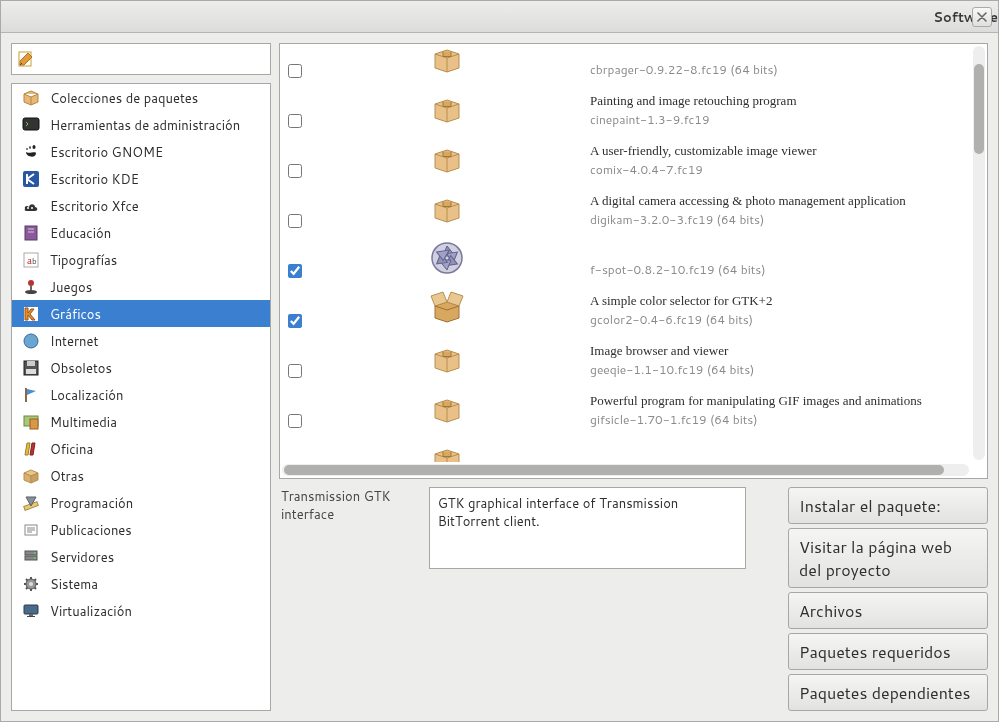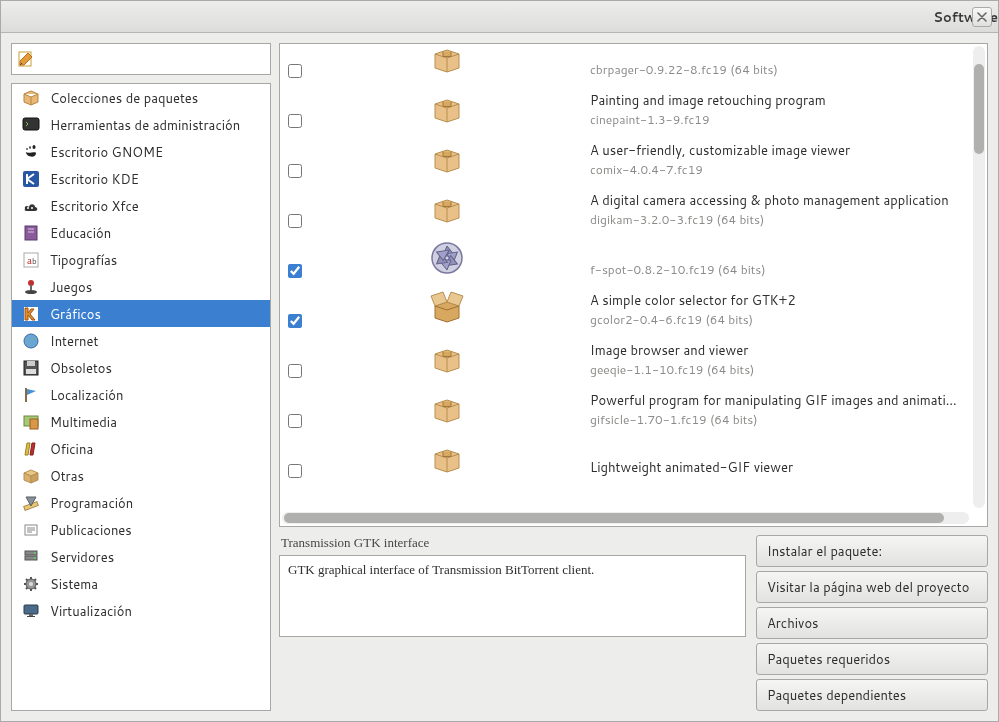--- a/index.html
+++ b/index.html
@@ -26,34 +26,34 @@
 .right { flex:1; display:flex; flex-direction:column; gap: 8px; overflow:hidden;}
 
 .pkg-viewport { flex:1; position:relative; border:1px solid #a7a7a5; background:#fff; overflow:hidden; }
 .pkg-scroll { position:absolute; top:0; left:0; right:16px; bottom:16px; overflow:hidden; }
 .pkg-list { position: absolute; left:0; right:0; top:-16px; }
 .pkg-row { display:flex; align-items:flex-end; height:50px; gap:8px; padding: 0 10px 0 6px; }
 .pkg-row .chk { width:18px; display:flex; justify-content:center; }
 .pkg-row .chk input { width:14px; height:14px; accent-color:#3b7fd1;}
 .pkg-row .picon { width:270px; display:flex; justify-content:center; }
 .pkg-row .ptext { flex:1; display:flex; flex-direction:column; gap:2px; min-width:0; }
-.pkg-row .ptitle { color:#2e2e2e; white-space:nowrap; overflow:hidden; text-overflow:ellipsis; }
+.pkg-row .ptitle { color:#2e2e2e; white-space:nowrap; overflow:hidden; text-overflow:ellipsis;font-family:Liberation Serif, serif; }
 .pkg-row .psub { color:#8a8a88; font-size:12px; white-space:nowrap; }
 
 .vscrollbar { position:absolute; right:2px; top:2px; bottom:18px; width:12px; background:#eee; border-radius:6px;}
 .vthumb { position:absolute; left:1px; right:1px; top:18px; height:90px; background:#b0b0ae; border-radius:5px;}
 .hscrollbar { position:absolute; left:2px; right:18px; bottom:2px; height:12px; background:#eee; border-radius:6px;}
 .hthumb { position:absolute; top:1px; bottom:1px; left:2px; width:96%; background:#b0b0ae; border-radius:5px;}
 
 .bottom { display:flex; gap:10px; }
-.desc { flex:1; display:flex; flex-direction:column; gap:4px;font-family:Liberation Serif, serif;}
+.desc { flex:1; display:flex; flex-direction:row; gap:4px;}
 .desc-label { color:#464646; padding-left:2px; }
 .desc-box { border:1px solid #a7a7a5; background:#fff; height: 82px; padding:6px 8px; }
 .actions { display:flex; flex-direction:column; gap:4px; width:232px; }
-.actions button { text-align:left; padding: 6px 10px; border:1px solid #a7a7a5; background:linear-gradient(#f5f5f3,#e2e2e0); border-radius:3px; cursor:pointer; font-family:inherit; font-size:13px; color:#2e2e2e; }
+.actions button { text-align:left; padding: 6px 10px; border:1px solid #a7a7a5; background:linear-gradient(#f5f5f3,#e2e2e0); border-radius:3px; cursor:pointer; font-family:inherit; font-size:16px; color:#2e2e2e;margin-left:32px; }
 </style>
 </head>
 <body>
 
 <div class="window">
   <div class="titlebar">
     <span class="title">Software</span>
     <div class="close">
       <svg width="10" height="10" viewBox="0 0 10 10">
           <path d="M1 1 L9 9 M9 1 L1 9" stroke="#666" stroke-width="1.6" stroke-linecap="round"></path>

